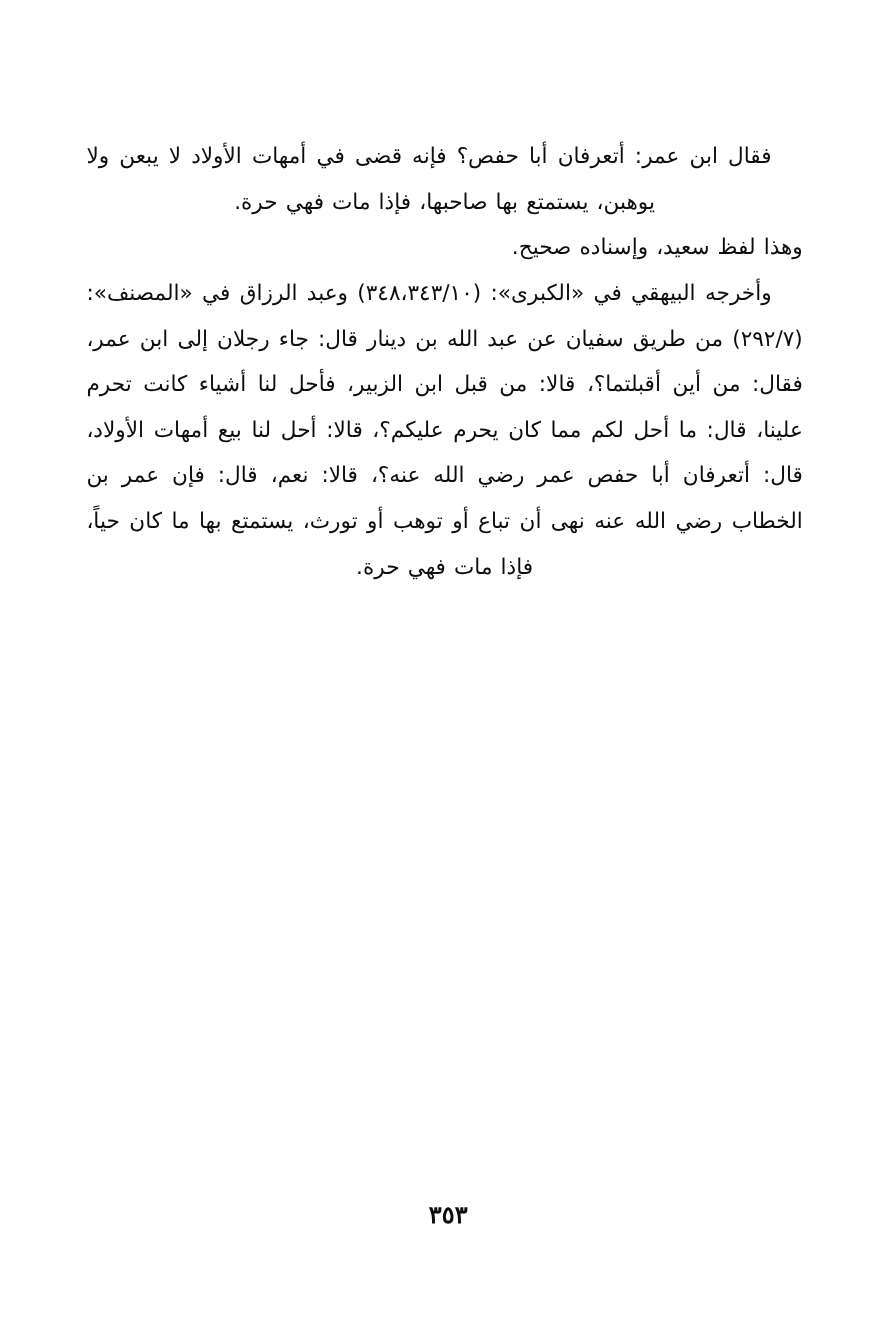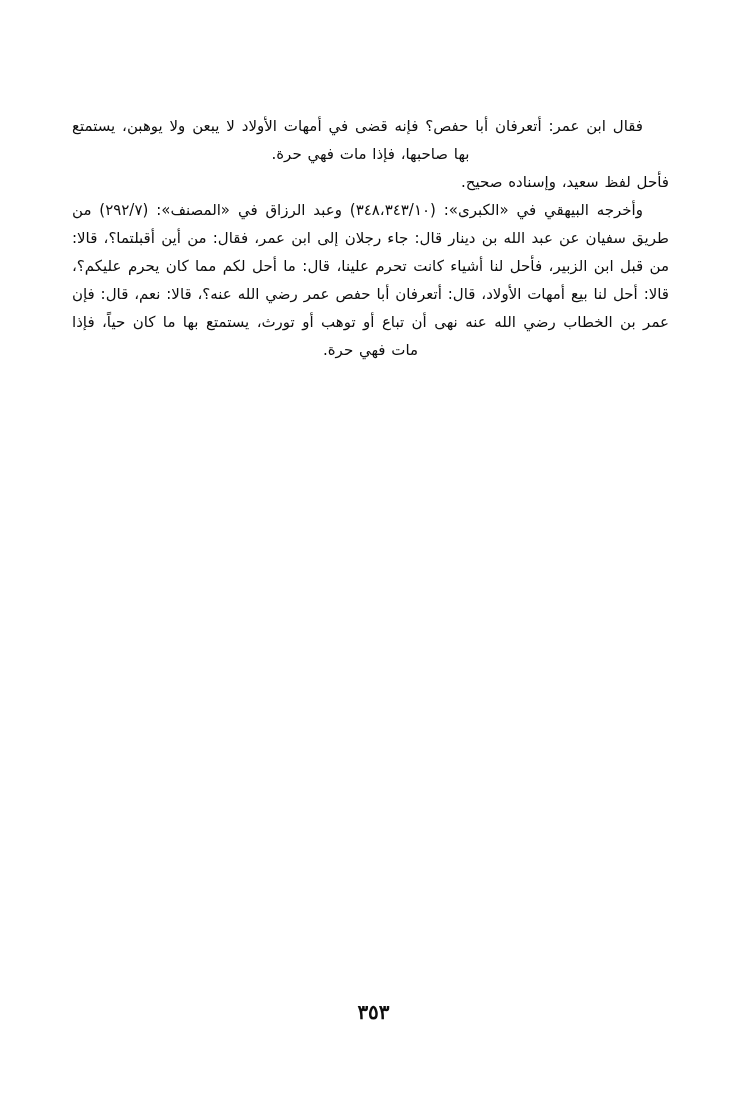--- a/index.html
+++ b/index.html
@@ -24,22 +24,22 @@
     background: #fff;
   }
   .text-block {
     position: absolute;
     top: 112px;
     right: 78px;
     left: 72px;
     direction: rtl;
     text-align: justify;
     text-align-last: right;
-    font-size: 15px;
-    line-height: 28px;
+    font-size: 18px;
+    line-height: 38px;
     letter-spacing: 0px;
     word-spacing: 1px;
   }
   p {
     margin: 0;
   }
   .para {
     text-indent: 26px;
   }
   .no-indent {
@@ -66,21 +66,21 @@
 </style>
 </head>
 <body>
 
 <div class="page">
 
   <div class="text-block">
 
     <p class="para p1">فقال ابن عمر: أتعرفان أبا حفص؟ فإنه قضى في أمهات الأولاد لا يبعن ولا يوهبن، يستمتع بها صاحبها، فإذا مات فهي حرة.</p>
 
-    <p class="no-indent p-short">فأحل لفظ سعيد، وإسناده صحيح.</p>
+    <p class="no-indent p-short">وهذا لفظ سعيد، وإسناده صحيح.</p>
 
     <p class="para p1">وأخرجه البيهقي في «الكبرى»: (٣٤٨،٣٤٣/١٠) وعبد الرزاق في «المصنف»: (٢٩٢/٧) من طريق سفيان عن عبد الله بن دينار قال: جاء رجلان إلى ابن عمر، فقال: من أين أقبلتما؟، قالا: من قبل ابن الزبير، فأحل لنا أشياء كانت تحرم علينا، قال: ما أحل لكم مما كان يحرم عليكم؟، قالا: أحل لنا بيع أمهات الأولاد، قال: أتعرفان أبا حفص عمر رضي الله عنه؟، قالا: نعم، قال: فإن عمر بن الخطاب رضي الله عنه نهى أن تباع أو توهب أو تورث، يستمتع بها ما كان حياً، فإذا مات فهي حرة.</p>
 
 
   </div>
 
   <div class="page-number">٣٥٣</div>
 
 </div>
 

